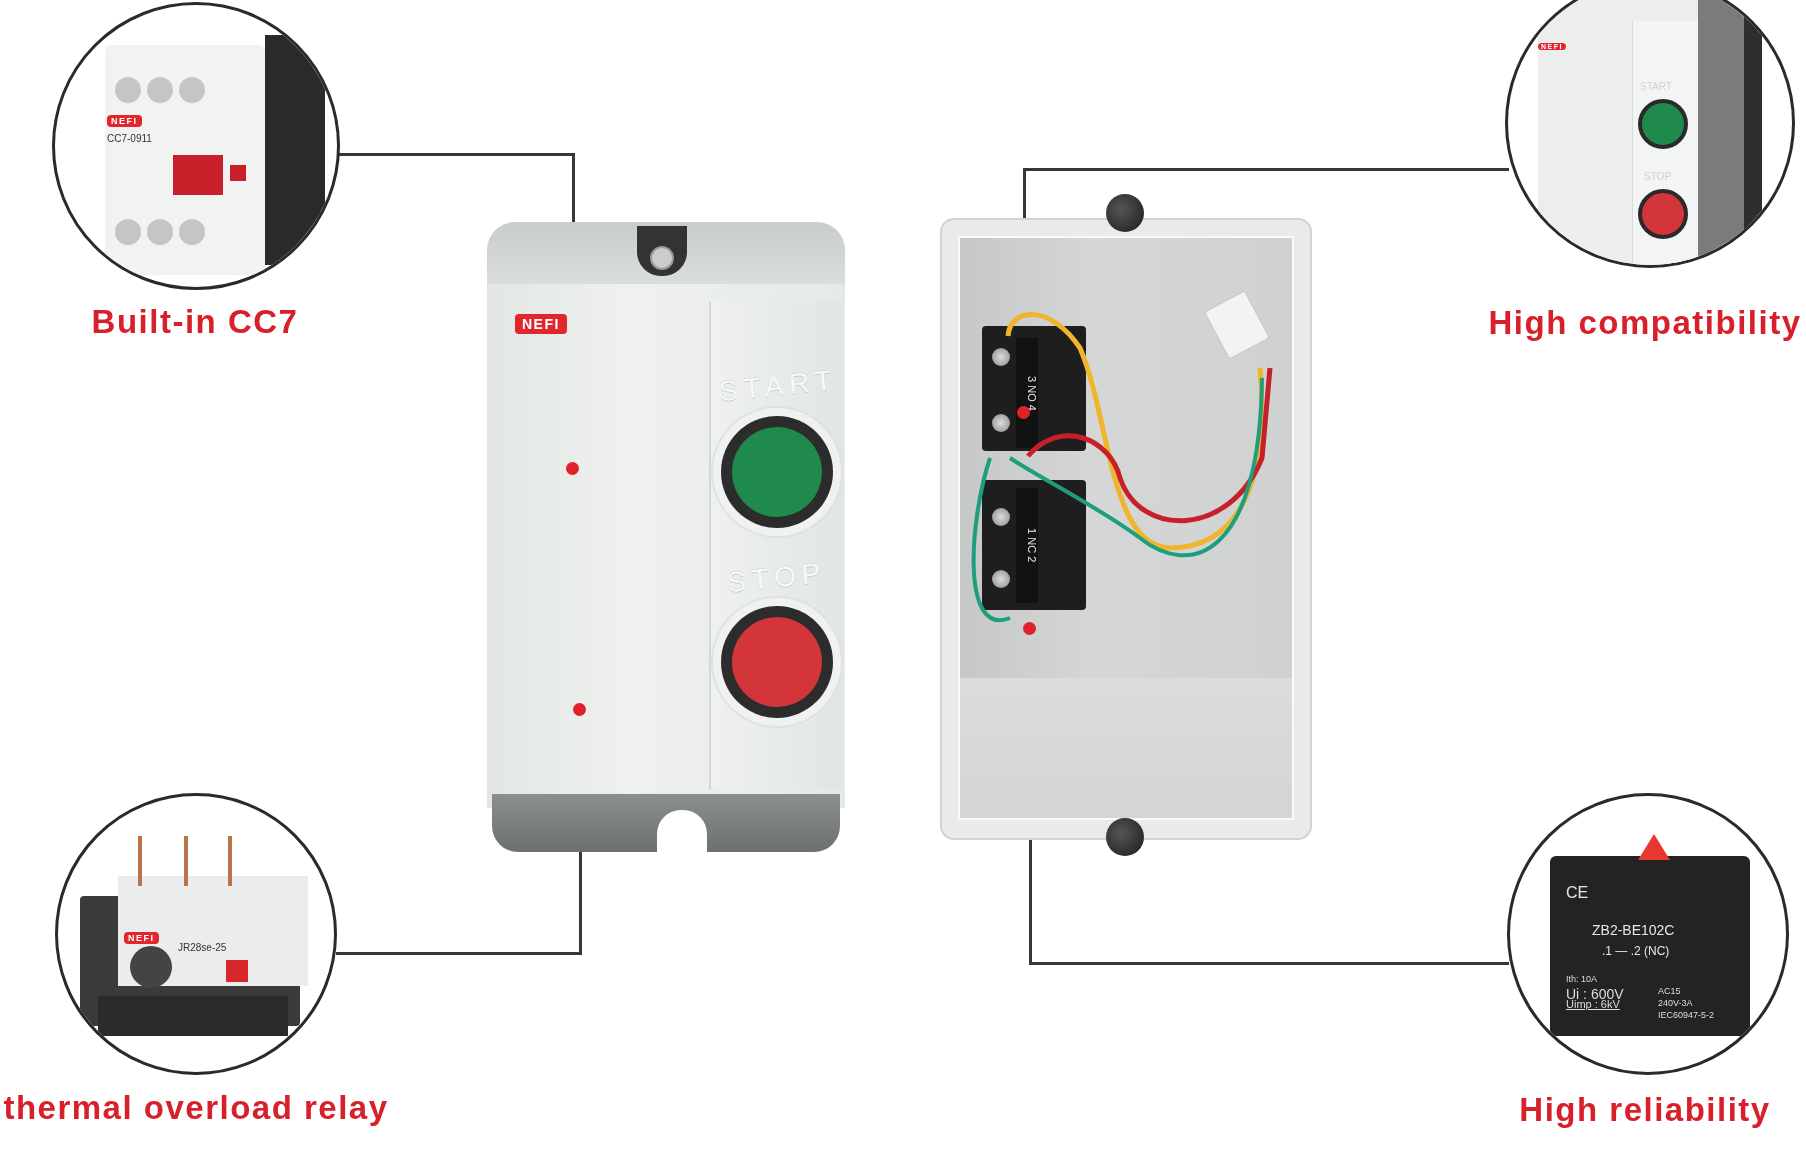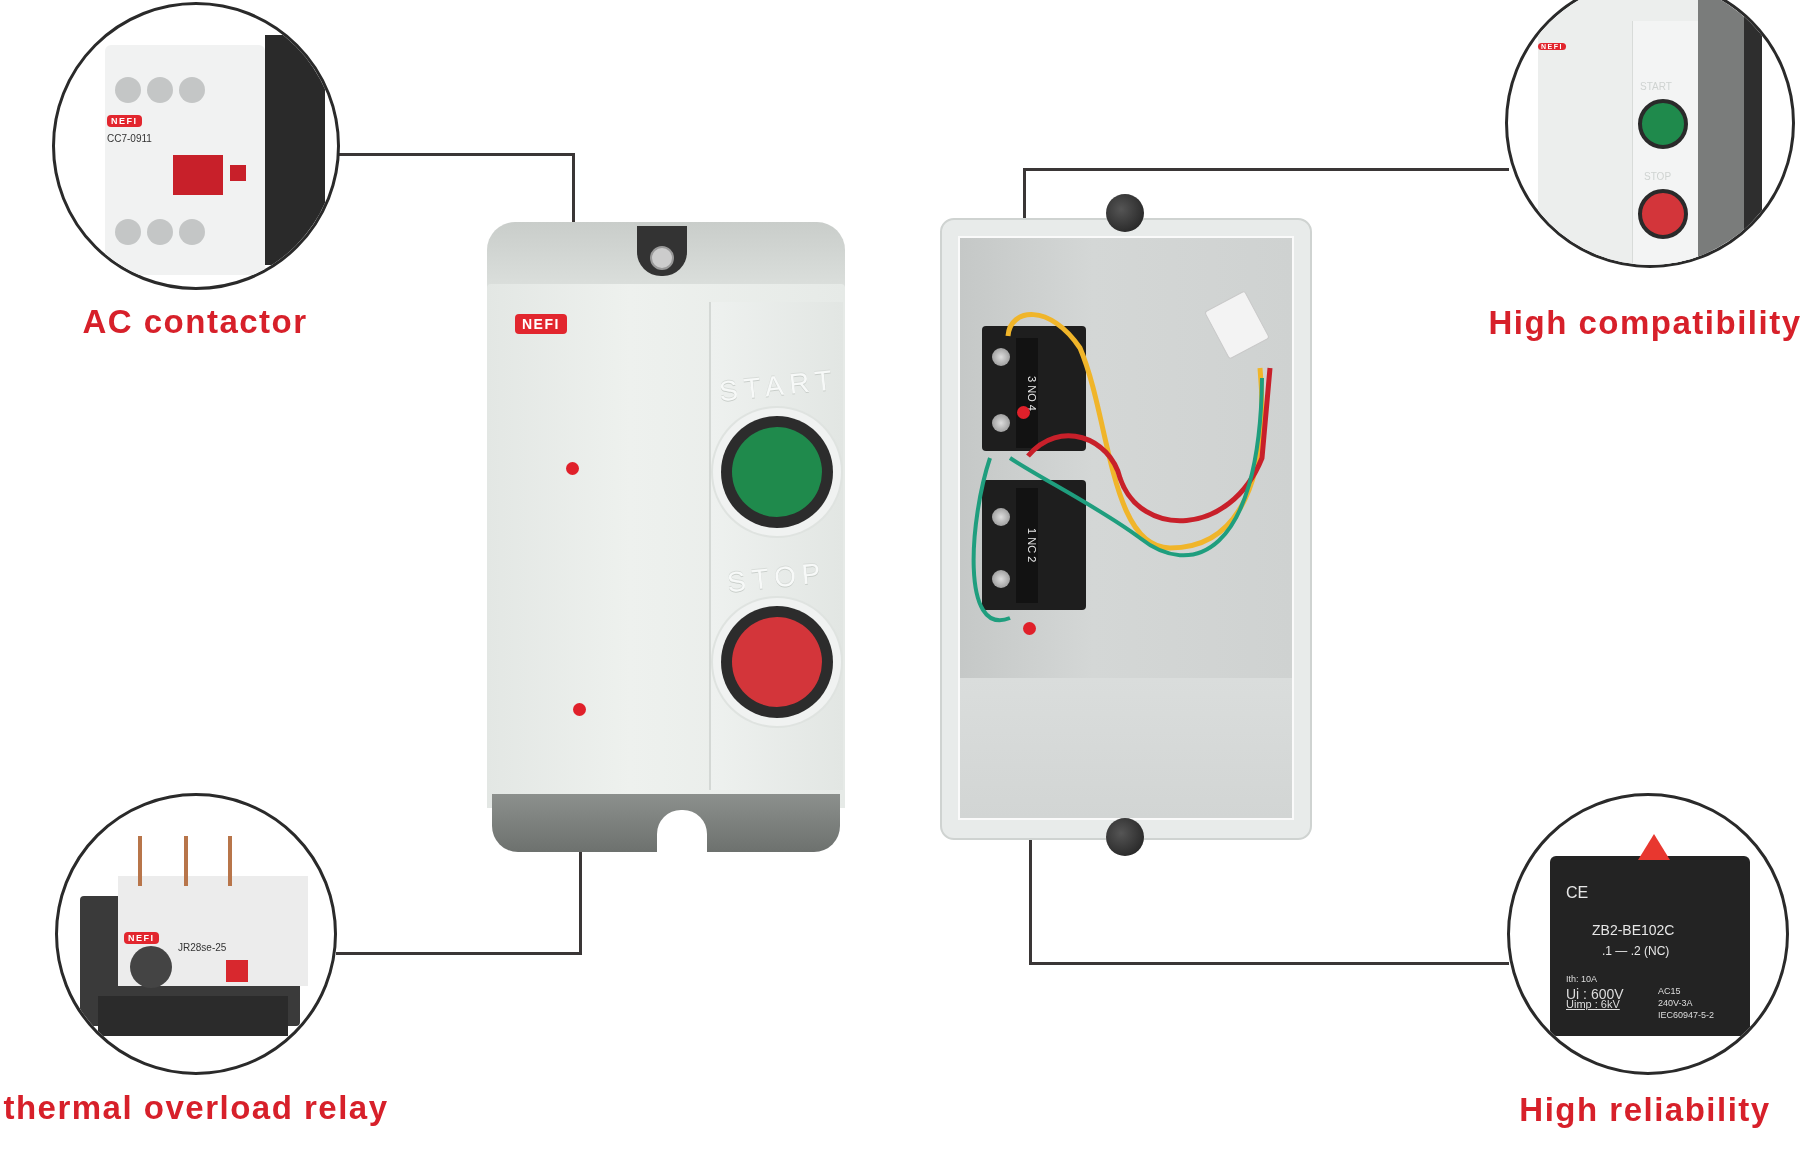--- a/index.html
+++ b/index.html
@@ -122,21 +122,21 @@
   <div class="abs nefi-badge" style="left:52px;top:110px;font-size:9px;padding:1px 4px;">NEFI</div>
   <div class="thumb-caption" style="left:52px;top:128px;">CC7-0911</div>
   <div class="abs" style="left:60px;top:72px;width:26px;height:26px;border-radius:50%;background:#c4c6c6;"></div>
   <div class="abs" style="left:92px;top:72px;width:26px;height:26px;border-radius:50%;background:#c4c6c6;"></div>
   <div class="abs" style="left:124px;top:72px;width:26px;height:26px;border-radius:50%;background:#c4c6c6;"></div>
   <div class="abs" style="left:60px;top:214px;width:26px;height:26px;border-radius:50%;background:#c4c6c6;"></div>
   <div class="abs" style="left:92px;top:214px;width:26px;height:26px;border-radius:50%;background:#c4c6c6;"></div>
   <div class="abs" style="left:124px;top:214px;width:26px;height:26px;border-radius:50%;background:#c4c6c6;"></div>
 </div>
 <div class="callout-label" style="left:40px;top:299px;width:310px;">
-  <div>AC contactor</div>
+  <div>Built-in CC7</div>
 </div>
 
 <div class="circle" style="left:55px;top:793px;width:282px;height:282px;">
   <div class="abs" style="left:22px;top:100px;width:220px;height:130px;background:#3a3a3a;border-radius:4px;"></div>
   <div class="abs" style="left:60px;top:80px;width:190px;height:110px;background:#ececec;"></div>
   <div class="abs" style="left:80px;top:40px;width:4px;height:50px;background:#b8754a;"></div>
   <div class="abs" style="left:126px;top:40px;width:4px;height:50px;background:#b8754a;"></div>
   <div class="abs" style="left:170px;top:40px;width:4px;height:50px;background:#b8754a;"></div>
   <div class="abs nefi-badge" style="left:66px;top:136px;font-size:9px;padding:1px 4px;">NEFI</div>
   <div class="abs" style="left:72px;top:150px;width:42px;height:42px;border-radius:50%;background:#444;"></div>

